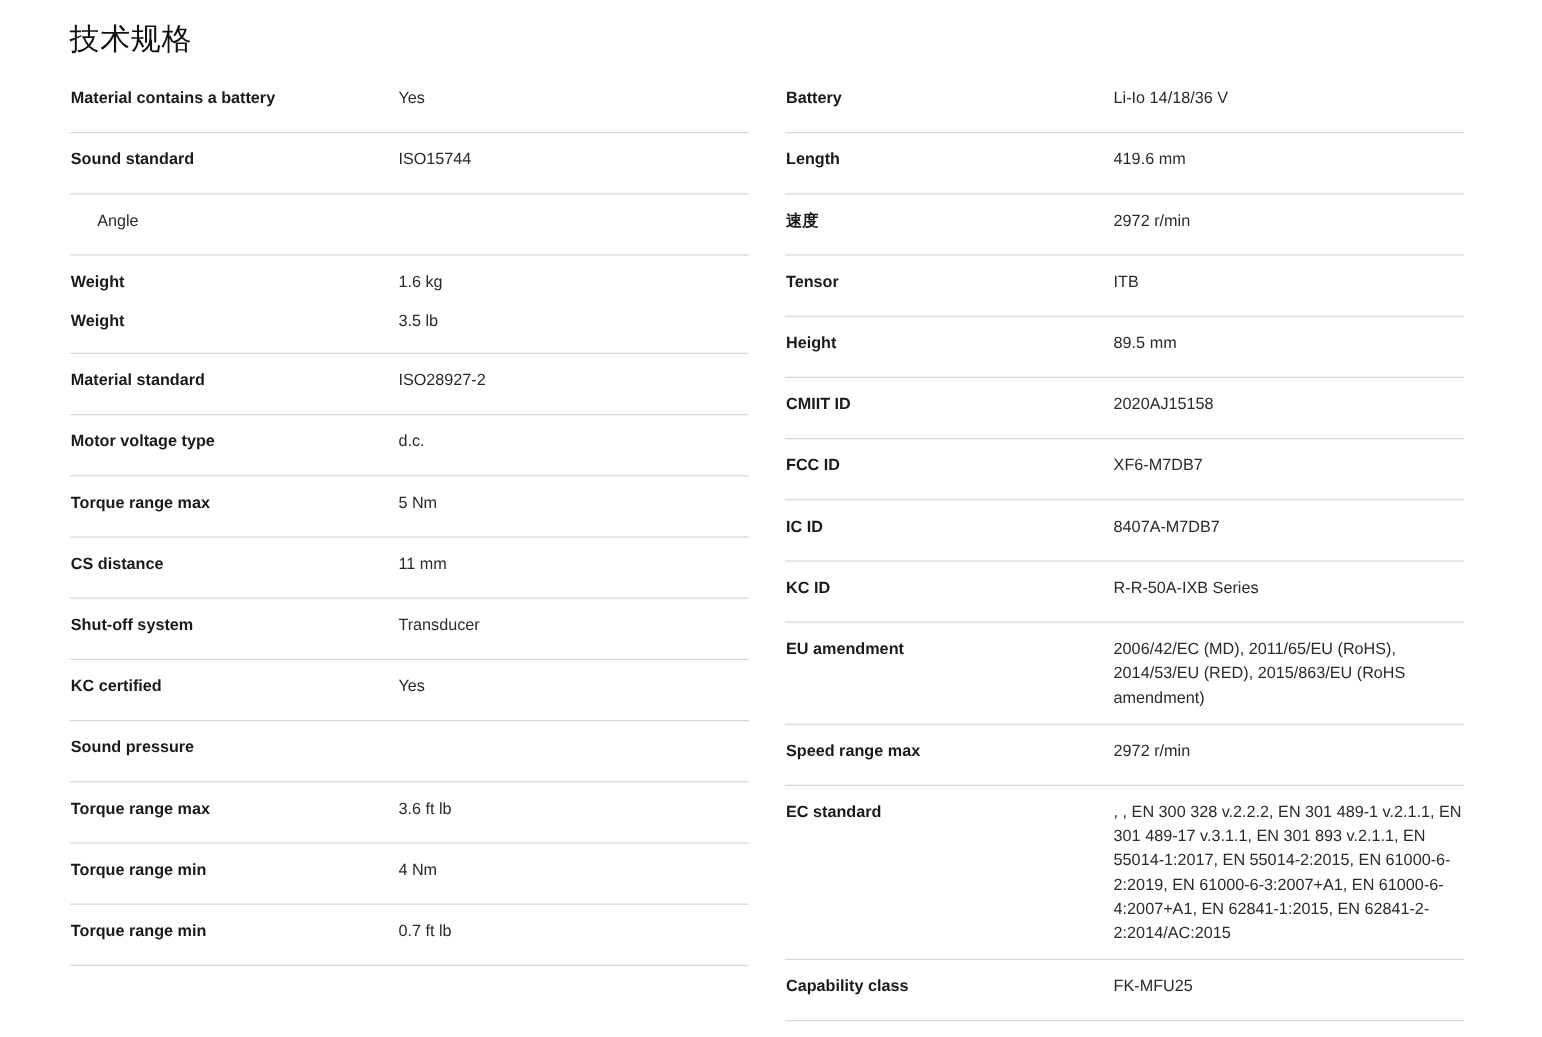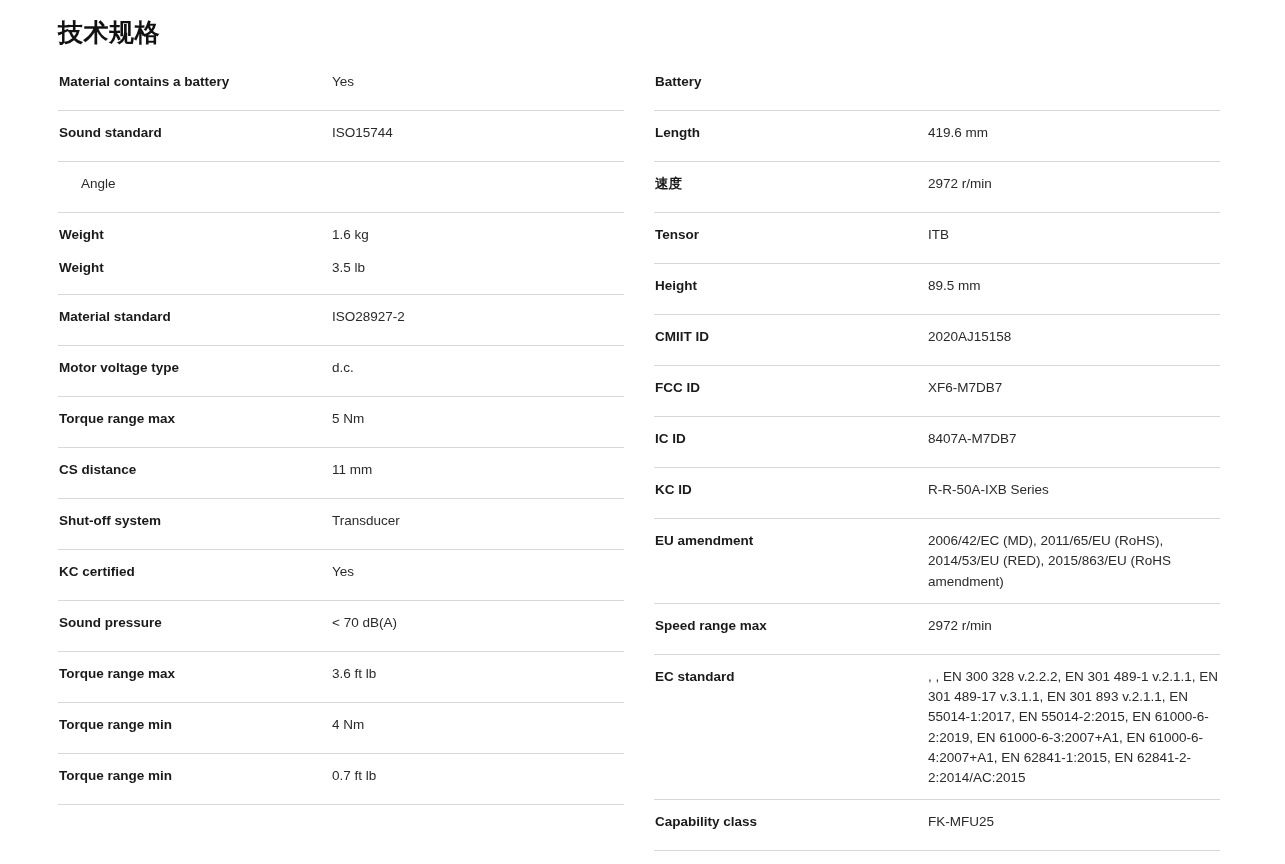--- a/index.html
+++ b/index.html
@@ -20,21 +20,21 @@
     position: relative;
     width: 1285px;
     height: 864px;
     padding: 0;
   }
   .spec-title {
     position: absolute;
     left: 58px;
     top: 16px;
     font-size: 25px;
-    font-weight: bold;
+    font-weight: normal;
     letter-spacing: 0.5px;
     color: #111111;
     margin: 0;
   }
   .columns {
     position: absolute;
     left: 58px;
     top: 60px;
     width: 1162px;
     display: flex;
@@ -143,21 +143,20 @@
         <div class="spec-value">Transducer</div>
       </div>
 
       <div class="spec-row">
         <div class="spec-label">KC certified</div>
         <div class="spec-value">Yes</div>
       </div>
 
       <div class="spec-row">
         <div class="spec-label">Sound pressure</div>
-        <div class="spec-value">&lt; 70 dB(A)</div>
       </div>
 
       <div class="spec-row">
         <div class="spec-label">Torque range max</div>
         <div class="spec-value">3.6 ft lb</div>
       </div>
 
       <div class="spec-row">
         <div class="spec-label">Torque range min</div>
         <div class="spec-value">4 Nm</div>
@@ -167,20 +166,21 @@
         <div class="spec-label">Torque range min</div>
         <div class="spec-value">0.7 ft lb</div>
       </div>
 
     </div>
 
     <div class="col">
 
       <div class="spec-row">
         <div class="spec-label">Battery</div>
+        <div class="spec-value">Li-Io 14/18/36 V</div>
       </div>
 
       <div class="spec-row">
         <div class="spec-label">Length</div>
         <div class="spec-value">419.6 mm</div>
       </div>
 
       <div class="spec-row">
         <div class="spec-label">速度</div>
         <div class="spec-value">2972 r/min</div>

